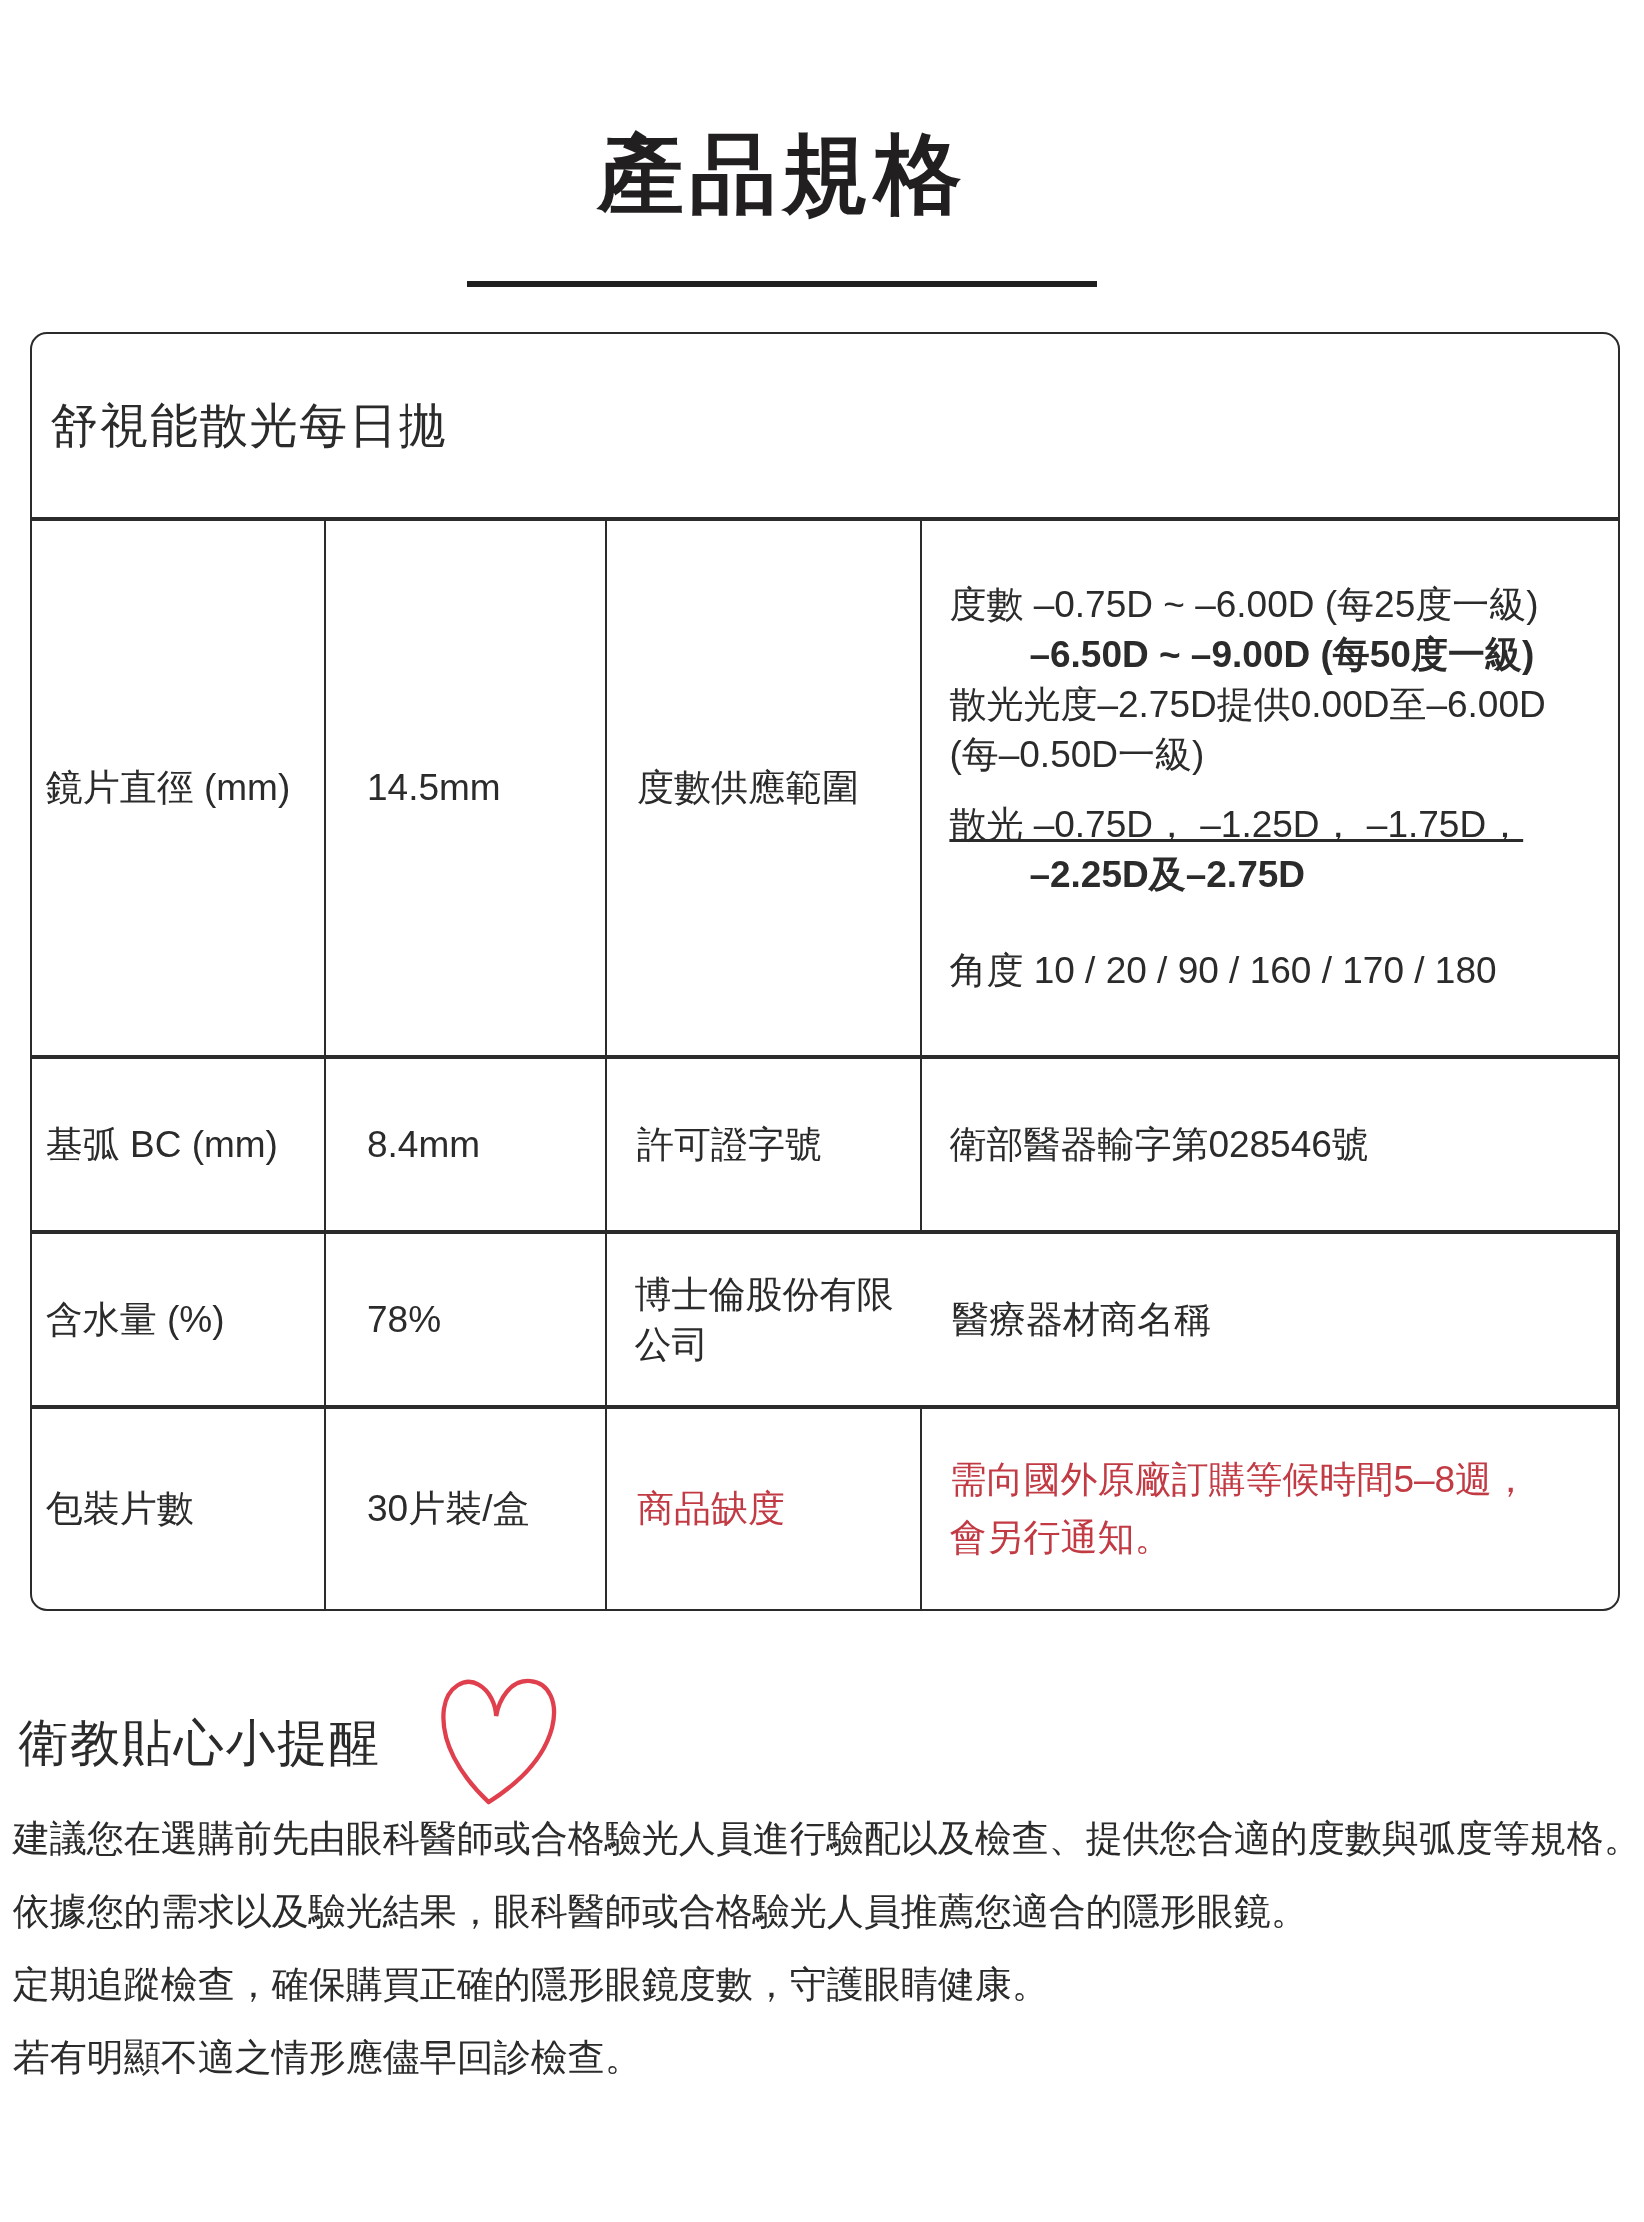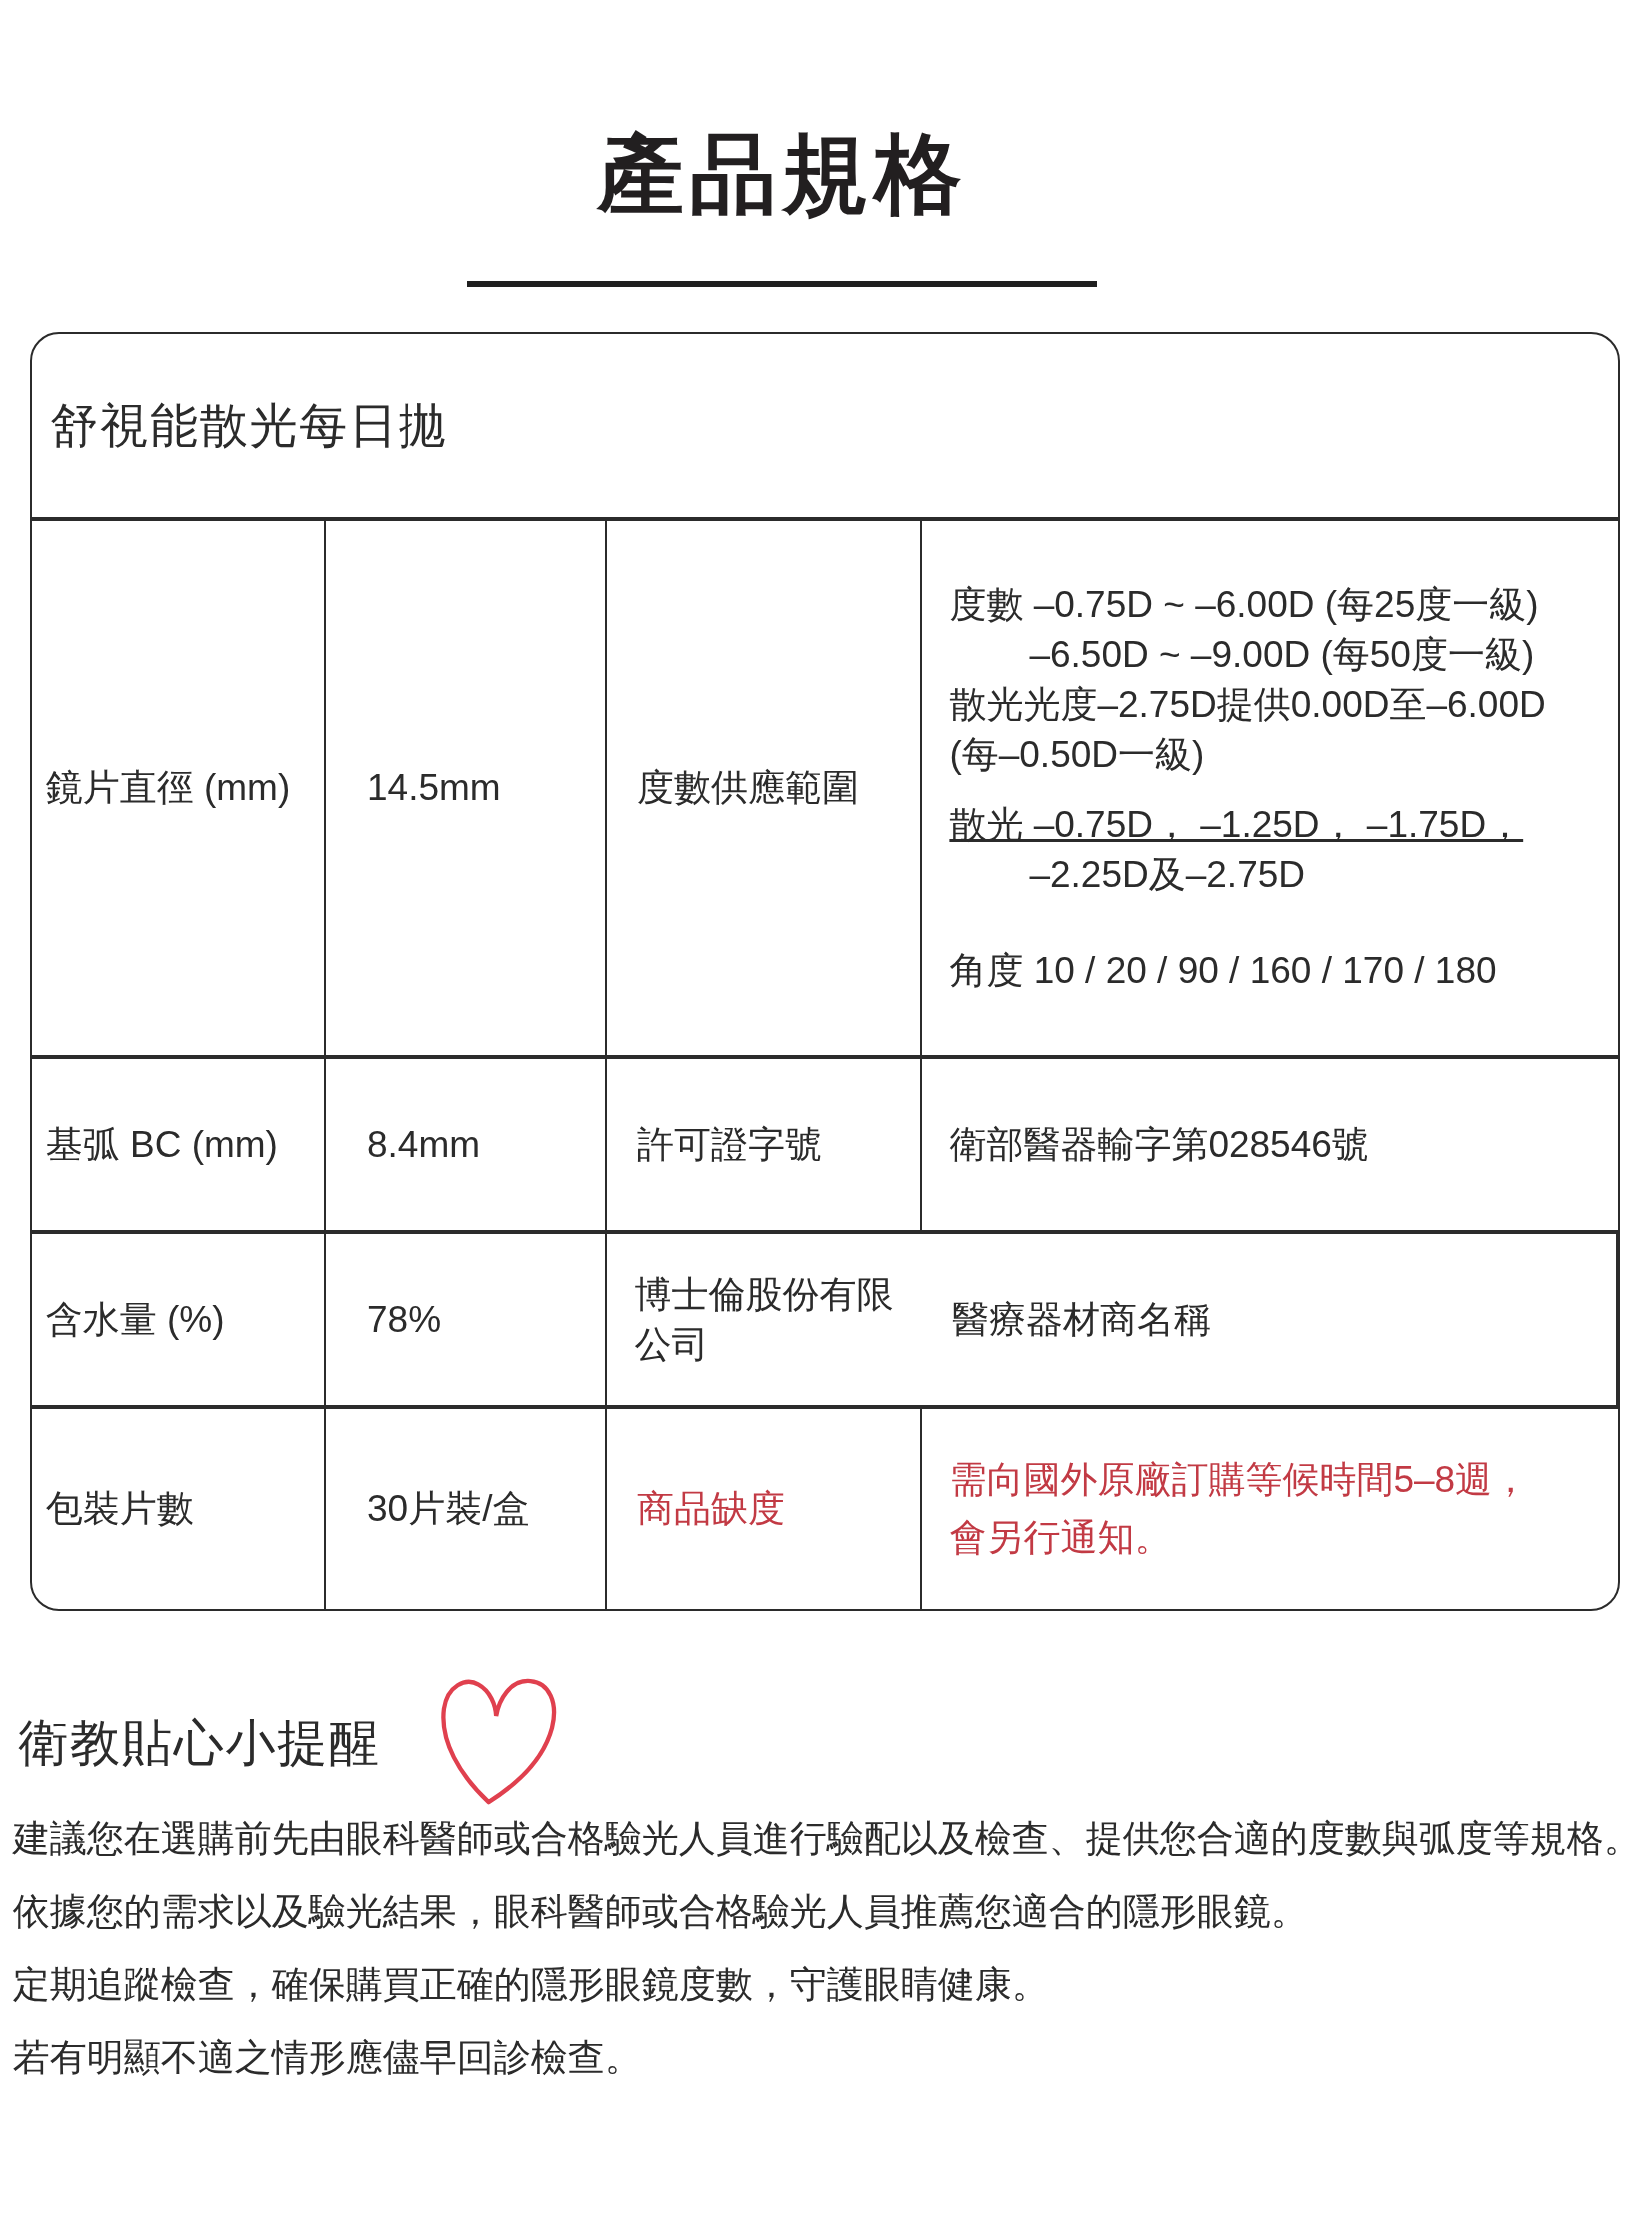--- a/index.html
+++ b/index.html
@@ -14,21 +14,21 @@
     text-align:center;font-size:87px;font-weight:700;color:#221f20;
     letter-spacing:5.5px;line-height:1.1;
   }
   .title-underline{
     position:absolute;left:467px;top:281px;width:630px;height:5.5px;
     background:#1f1f1f;
   }
   
   .spec-card{
     position:absolute;left:30px;top:332px;width:1590px;height:1279px;
-    border:2.7px solid #2b2b2b;border-radius:29px;
+    border:2.7px solid #2b2b2b;border-radius:17px;
     box-sizing:border-box;overflow:hidden;background:#fff;
   }
   .card-title{
     height:183px;border-bottom:4.6px solid #2b2b2b;
     display:flex;align-items:center;padding-left:18.3px;
     font-size:48px;color:#2b2b2b;letter-spacing:1.8px;
   }
   .spec-grid{
     display:grid;
     grid-template-columns:294px 281px 315px 1fr;
@@ -43,21 +43,21 @@
   .c1{border-right:2.7px solid #2b2b2b;padding-left:13.7px;}
   .c2{border-right:2.7px solid #2b2b2b;padding-left:41px;}
   .c3{border-right:2.7px solid #2b2b2b;padding-left:30px;}
   .c4{padding-left:27.4px;padding-right:18.3px;}
   .r1,.r2,.r3{border-bottom:4.6px solid #2b2b2b;}
   
   .power-cell{
     flex-direction:column;align-items:flex-start;justify-content:center;
   }
   .power-cell .pline{line-height:50px;white-space:nowrap;}
-  .power-cell .indent{padding-left:80px;}
+  .power-cell .indent{padding-left:80px;font-weight:bold;}
   .power-cell .gap-sm{margin-top:20px;text-decoration:underline;}
   .power-cell .gap-lg{margin-top:46px;}
   
   .red{color:#c23a44;}
   .shortage-cell{flex-direction:column;align-items:flex-start;justify-content:center;}
   .shortage-cell div{line-height:58px;white-space:nowrap;}
   
   .tips-heading{
     position:absolute;left:18.3px;top:1710px;
     font-size:50px;font-weight:400;color:#2b2b2b;letter-spacing:1.8px;

